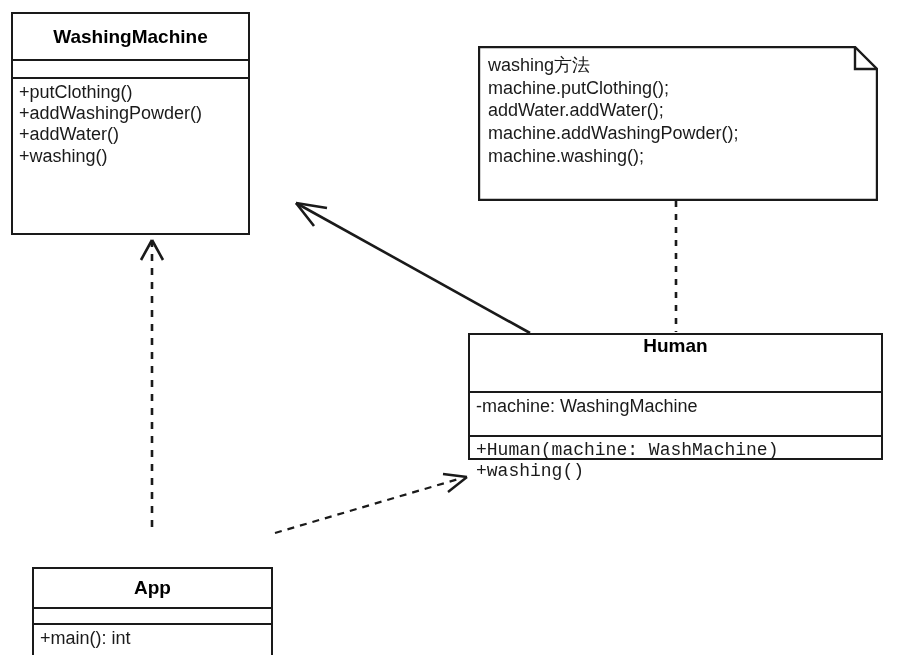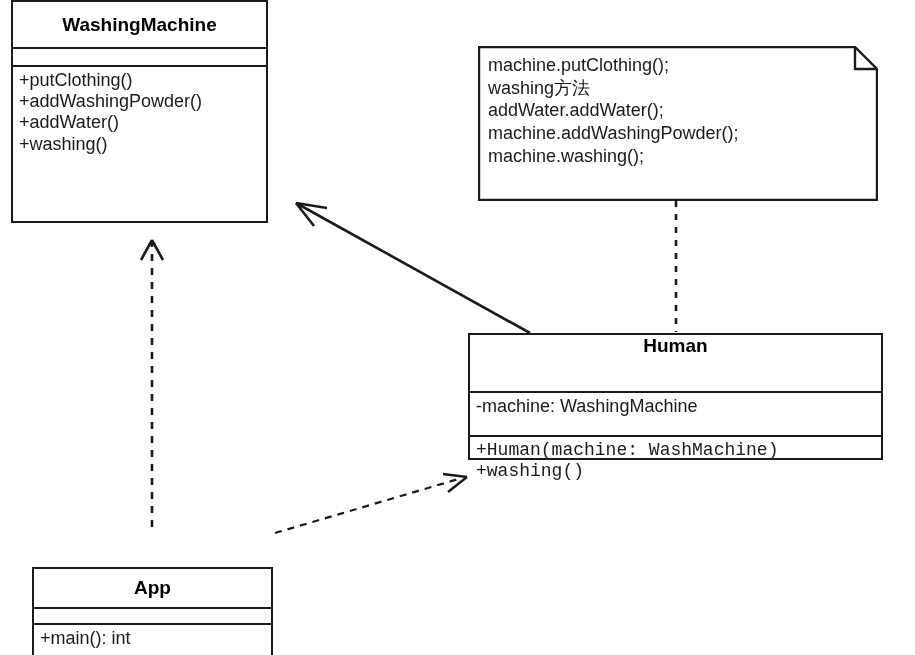--- a/index.html
+++ b/index.html
@@ -100,39 +100,39 @@
     <g>
       <line x1="275" y1="533" x2="462" y2="478" stroke="#1a1a1a" stroke-width="2.2" stroke-dasharray="7 6"></line>
       <path d="M 467 477 L 443 474 M 467 477 L 448 492" fill="none" stroke="#1a1a1a" stroke-width="2.4" stroke-linecap="butt"></path>
     </g>
 
     <g>
       <line x1="676" y1="201" x2="676" y2="332" stroke="#1a1a1a" stroke-width="2.6" stroke-dasharray="6 7"></line>
     </g>
   </svg>
 
-  <div class="uml-class" style="left:11px; top:0; width:257px; height:223px;">
+  <div class="uml-class" style="left:11px; top:12px; width:239px; height:223px;">
     <div class="cls-name lbl" style="height:45px;">WashingMachine</div>
     <div class="cls-sep cls-empty" style="height:18px;"></div>
     <div class="cls-sep cls-compartment" style="flex:1;">
       <div class="member lbl">+putClothing()</div>
       <div class="member lbl">+addWashingPowder()</div>
       <div class="member lbl">+addWater()</div>
       <div class="member lbl">+washing()</div>
     </div>
   </div>
 
   <div class="uml-note" style="left:478px; top:46px; width:400px; height:155px;">
     <svg width="400" height="155" viewBox="0 0 400 155" xmlns="http://www.w3.org/2000/svg" style="position:absolute;left:0;top:0;">
       <path d="M 1 1 L 377 1 L 399 23 L 399 154 L 1 154 Z" fill="#ffffff" stroke="#1a1a1a" stroke-width="2.4"></path>
       <path d="M 377 1 L 377 23 L 399 23" fill="none" stroke="#1a1a1a" stroke-width="2.4"></path>
     </svg>
     <div class="note-text">
+      <div class="line lbl">washing方法</div>
       <div class="line lbl">machine.putClothing();</div>
-      <div class="line lbl">washing方法</div>
       <div class="line lbl">addWater.addWater();</div>
       <div class="line lbl">machine.addWashingPowder();</div>
       <div class="line lbl">machine.washing();</div>
     </div>
   </div>
 
   <div class="uml-class" style="left:468px; top:333px; width:415px; height:127px;">
     <div class="cls-name lbl" style="height:43px;">Human</div>
     <div class="cls-sep cls-compartment" style="height:44px;margin-top:34px;">
       <div class="member lbl">-machine: WashingMachine</div>

